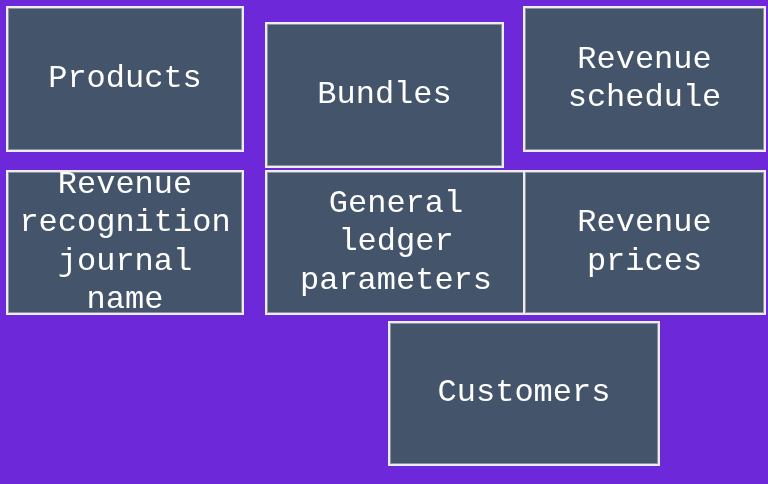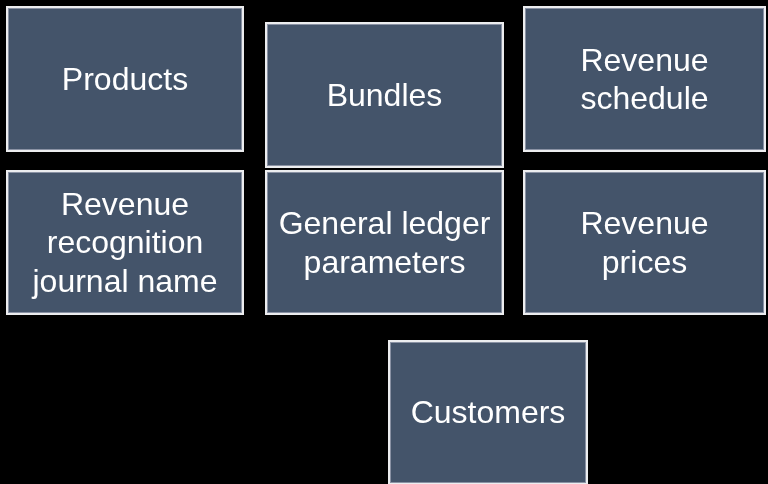--- a/index.html
+++ b/index.html
@@ -5,22 +5,23 @@
   html, body {
     margin: 0;
     padding: 0;
     background: #ffffff;
     font-family: "Liberation Sans", sans-serif;
   }
   .canvas {
     position: relative;
     width: 768px;
     height: 484px;
-    background: #000000;
+    background: #6d28d9;
     overflow: hidden;
+    font-family: Liberation Mono, monospace;
   }
   .shape {
     position: absolute;
     box-sizing: border-box;
     background: #44546A;
     border: 1px solid #8A92A4;          
     box-shadow: 0 0 0 2px #ECEDEF;      
     display: flex;
     align-items: center;
     justify-content: center;
@@ -32,25 +33,25 @@
     line-height: 1.2;
     white-space: pre-line;   
     padding: 0 6px;
   }
   
   .pos-products            { left: 8px;   top: 8px;   width: 234px; height: 142px; }
   .pos-bundles             { left: 267px; top: 24px;   width: 235px; height: 142px; }
   .pos-revenue-schedule    { left: 525px; top: 8px;   width: 239px; height: 142px; }
   
   .pos-rev-rec-journal     { left: 8px;   top: 172px; width: 234px; height: 141px; }
-  .pos-gl-parameters       { left: 267px; top: 172px; width: 235px; height: 141px; }
+  .pos-gl-parameters       { left: 267px; top: 172px; width: 258px; height: 141px; }
   .pos-revenue-prices      { left: 525px; top: 172px; width: 239px; height: 141px; }
   
   .pos-posting-setup       { left: 135px; top: 337px; width: 221px; height: 141px; }
-  .pos-customers           { left: 390px; top: 342px; width: 196px; height: 141px; }
+  .pos-customers           { left: 390px; top: 323px; width: 268px; height: 141px; }
 </style>
 </head>
 <body>
 
 <div class="canvas">
 
   <div class="shape pos-products">
     <span class="label">Products</span>
   </div>
 

